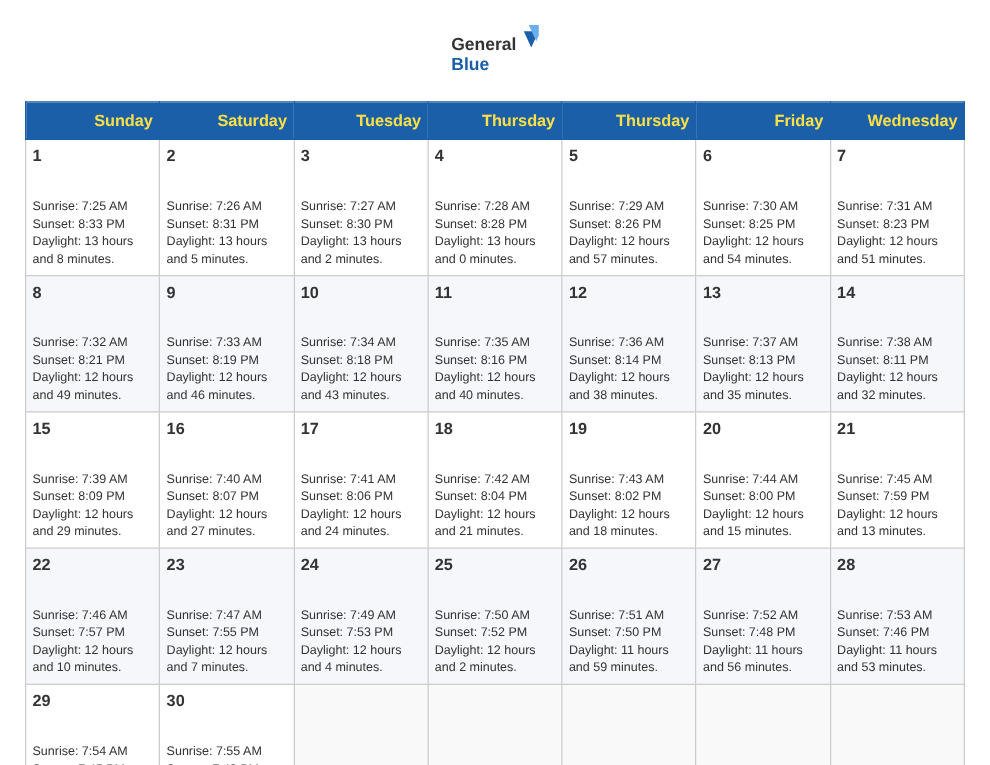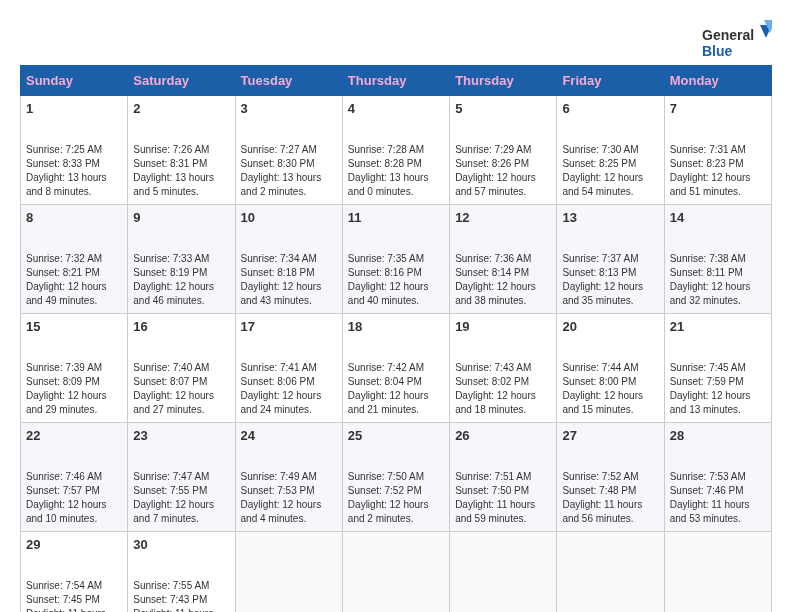--- a/index.html
+++ b/index.html
@@ -5,22 +5,23 @@
     * { box-sizing: border-box; margin: 0; padding: 0; }
     body {
       font-family: Arial, sans-serif;
       background: #fff;
       width: 792px;
       min-height: 612px;
       padding: 20px;
     }
     .header {
       display: flex;
-      justify-content: flex-end;
+      justify-content: center;
       align-items: flex-start;
+      margin-bottom: 16px;
     }
     .logo {
       display: flex;
       align-items: center;
       font-size: 18px;
       font-weight: bold;
       color: #333;
     }
     .title-block { text-align: right; }
     .month-title {
@@ -33,25 +34,25 @@
       font-size: 15px;
       color: #555;
     }
     .calendar {
       width: 100%;
       border-collapse: collapse;
       table-layout: fixed;
     }
     .calendar th {
       background: #1a5fa8;
-      color: #f9a8d4;
+      color: #fde047;
       font-size: 13px;
       font-weight: bold;
       padding: 7px 5px;
-      text-align: left;
+      text-align: right;
       border: 1px solid #1a5fa8;
     }
     .calendar td {
       border: 1px solid #ccc;
       vertical-align: top;
       padding: 5px 5px 5px 5px;
       font-size: 10.5px;
       color: #333;
       background: #fff;
       height: 90px;
@@ -93,21 +94,21 @@
 
 <table class="calendar">
   <thead>
     <tr id="header-row">
         <th>Sunday</th>
         <th>Saturday</th>
         <th>Tuesday</th>
         <th>Thursday</th>
         <th>Thursday</th>
         <th>Friday</th>
-        <th>Monday</th>
+        <th>Wednesday</th>
       </tr>
   </thead>
   <tbody id="calendar-body">
       <tr>
         <td>
           <span class="day-num">1</span>
           <div class="cell-text">Sunrise: 7:25 AM<br>Sunset: 8:33 PM<br>Daylight: 13 hours<br>and 8 minutes.</div>
         </td>
         <td>
           <span class="day-num">2</span>

